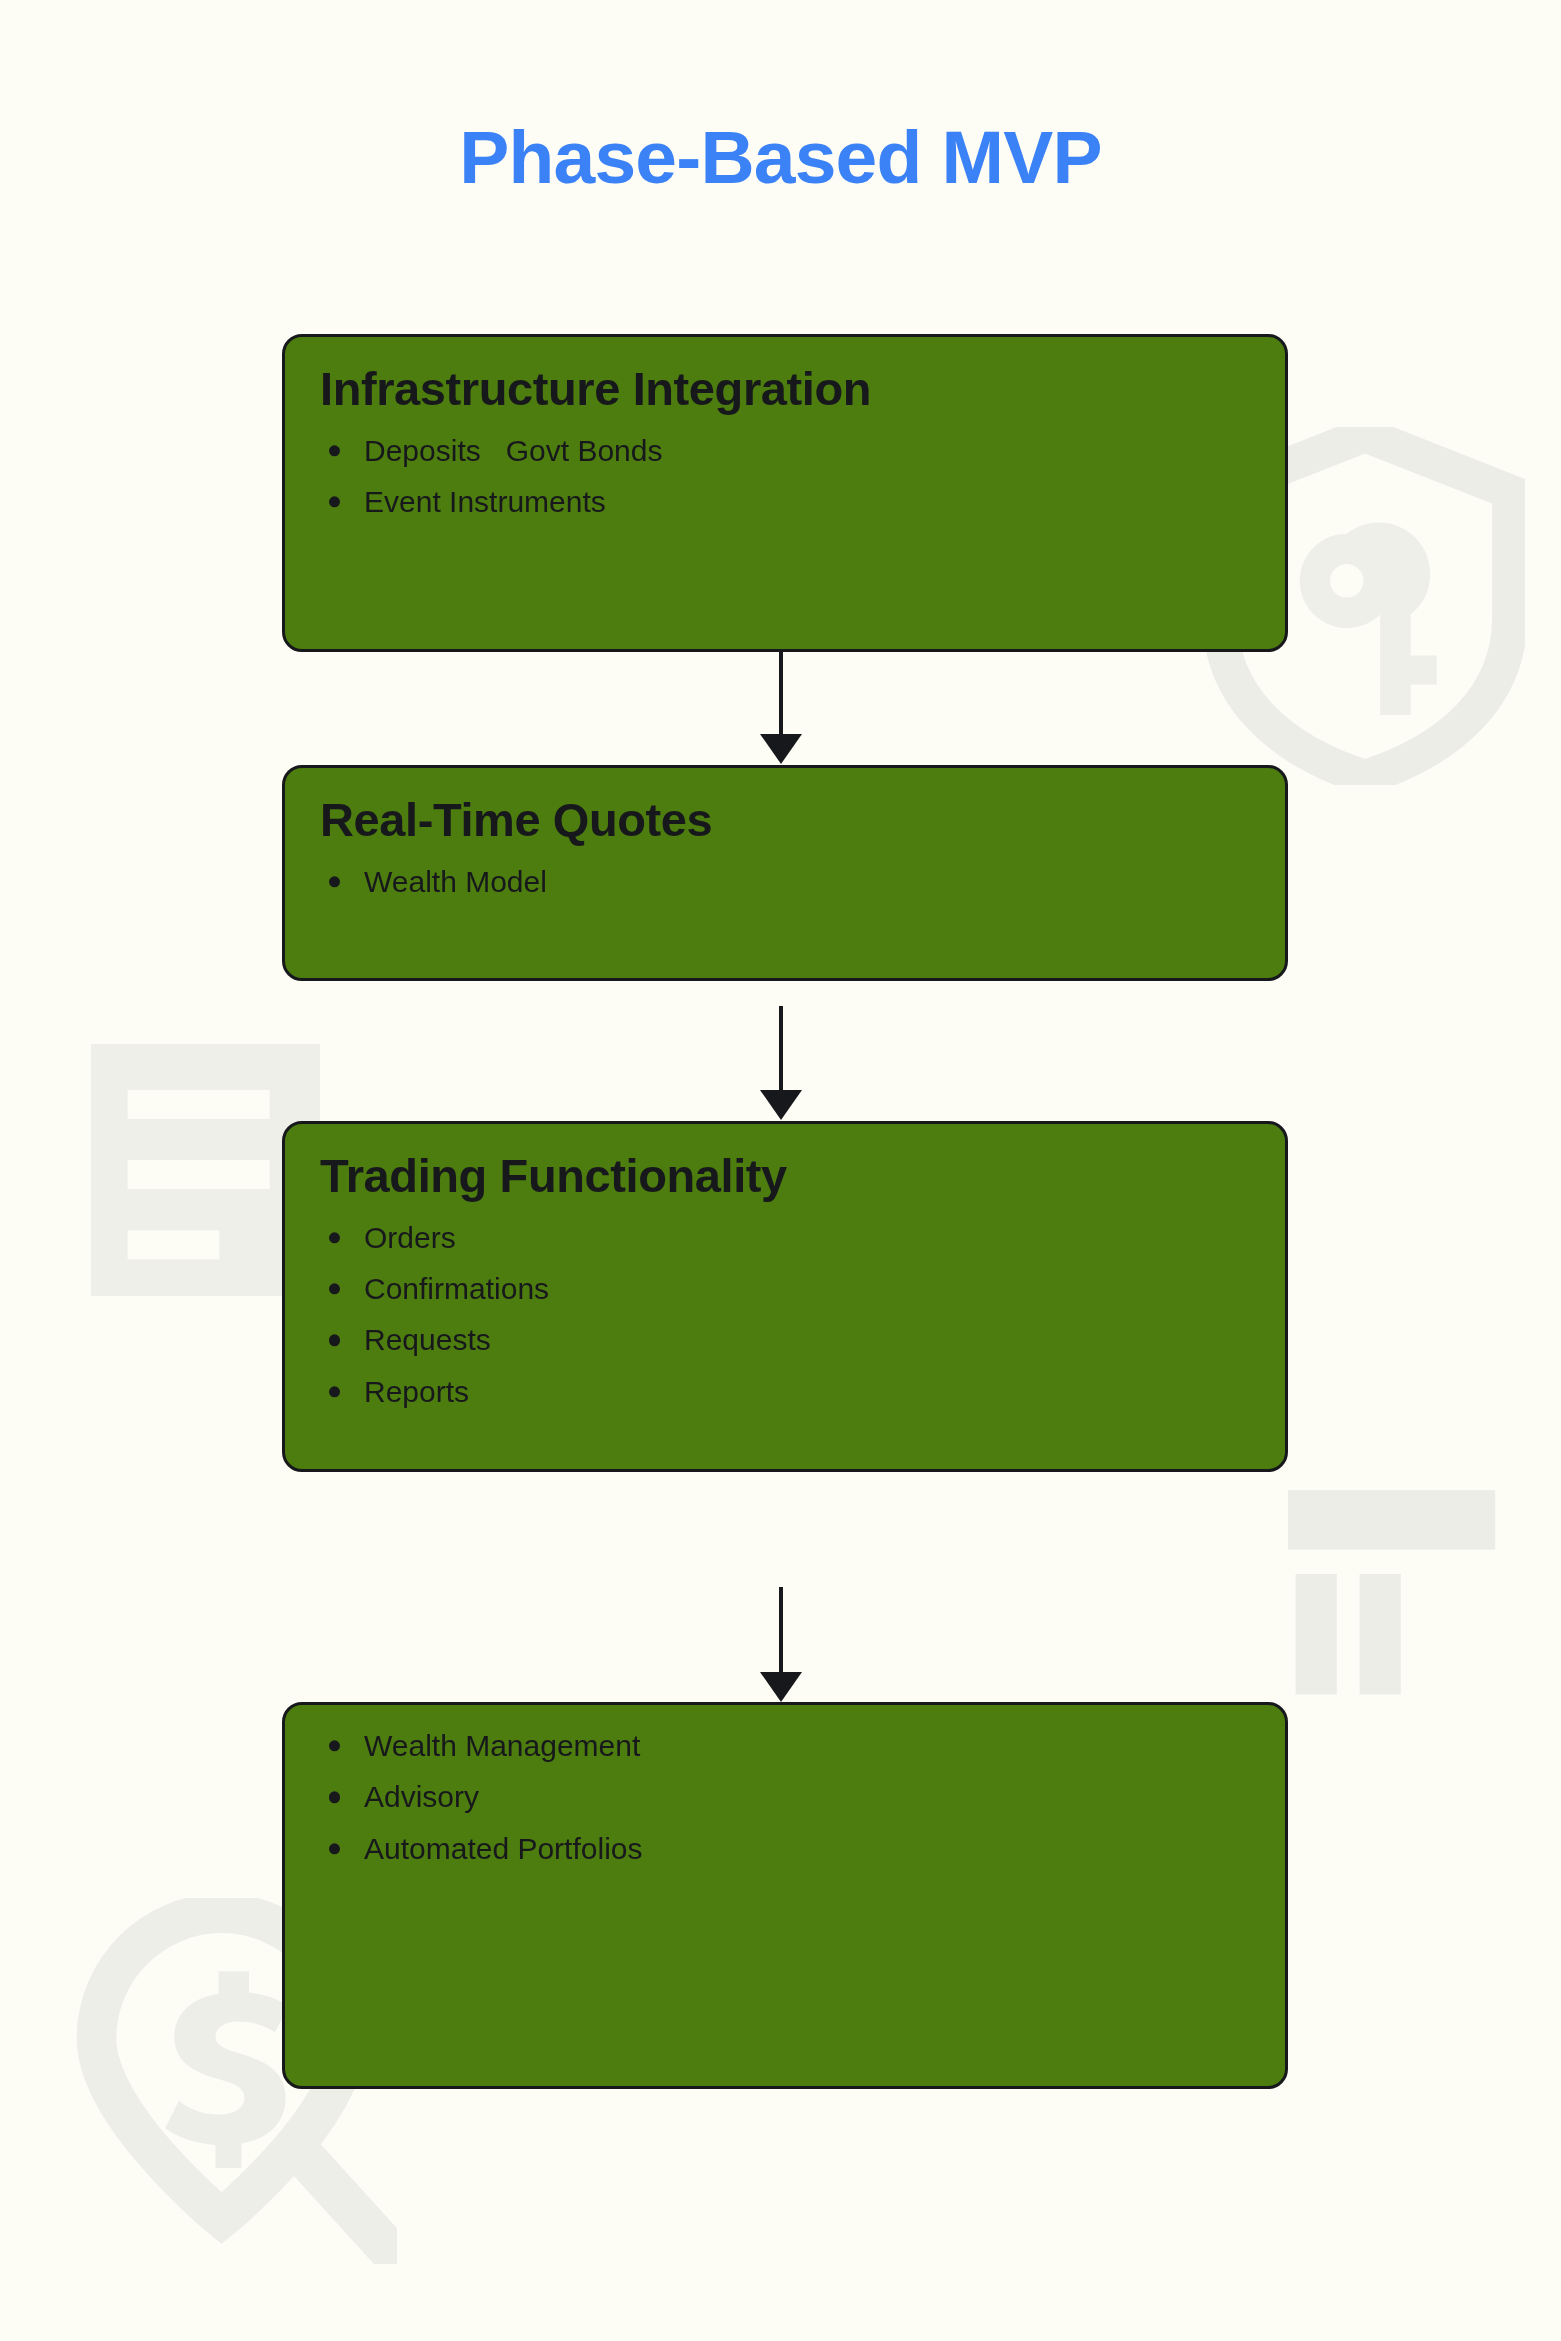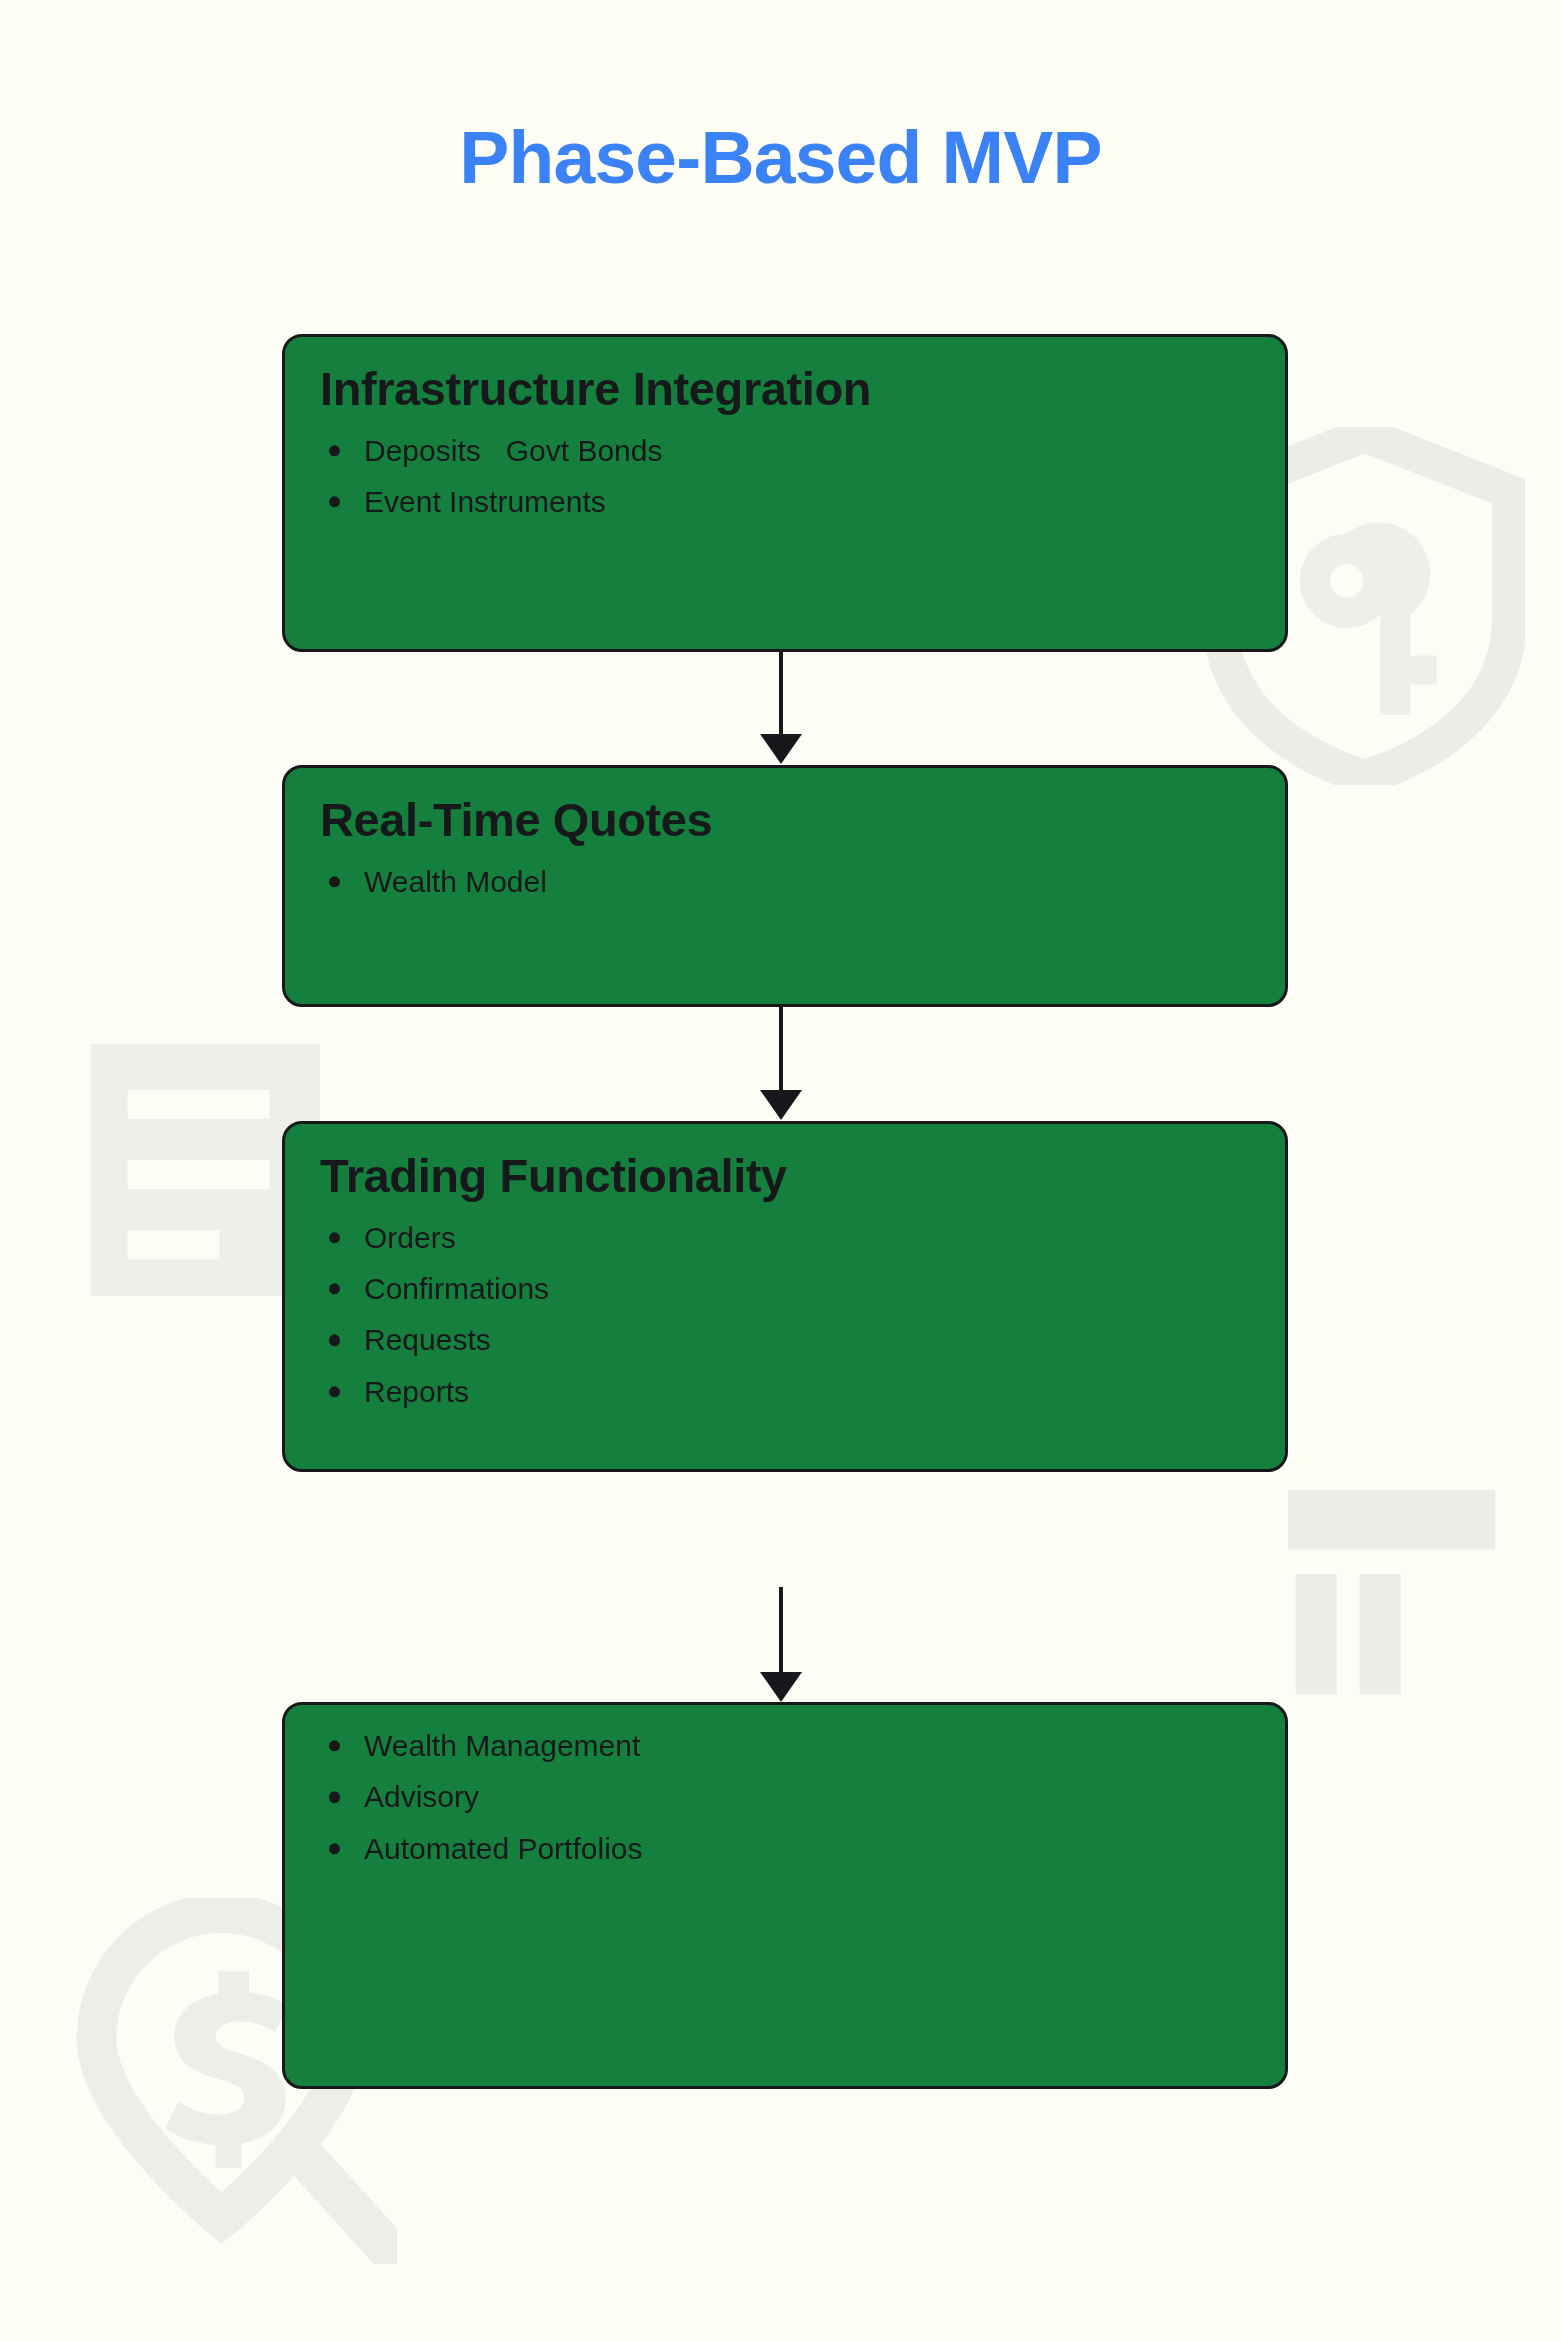--- a/index.html
+++ b/index.html
@@ -45,21 +45,21 @@
     font-weight: 700;
     letter-spacing: -0.8px;
     color: #3b82f6;
   }
 
   .node {
     position: absolute;
     left: 282px;
     width: 1006px;
     box-sizing: border-box;
-    background: #15803d;
+    background: #4d7c0f;
     border: 3.8px solid #17181B;
     border-radius: 20px;
     padding: 26px 35px 23px 35px;
   }
   .node-title {
     font-size: 47px;
     font-weight: 700;
     color: #17181B;
     letter-spacing: -0.4px;
     line-height: 1.12;
@@ -87,21 +87,21 @@
     top: 50%;
     transform: translateY(-50%);
     width: 11.4px;
     height: 11.4px;
     border-radius: 50%;
     background: #17181B;
   }
 
   
   #node-0 { top: 334px;  height: 318px; }
-  #node-1 { top: 765px; height: 242px; }
+  #node-1 { top: 765px; height: 216px; }
   #node-2 { top: 1121px; height: 351px; }
   #node-3 { top: 1702px; height: 387px; }
 
   
   .connector {
     position: absolute;
     left: 781px;
     transform: translateX(-50%);
     width: 46px;
   }

